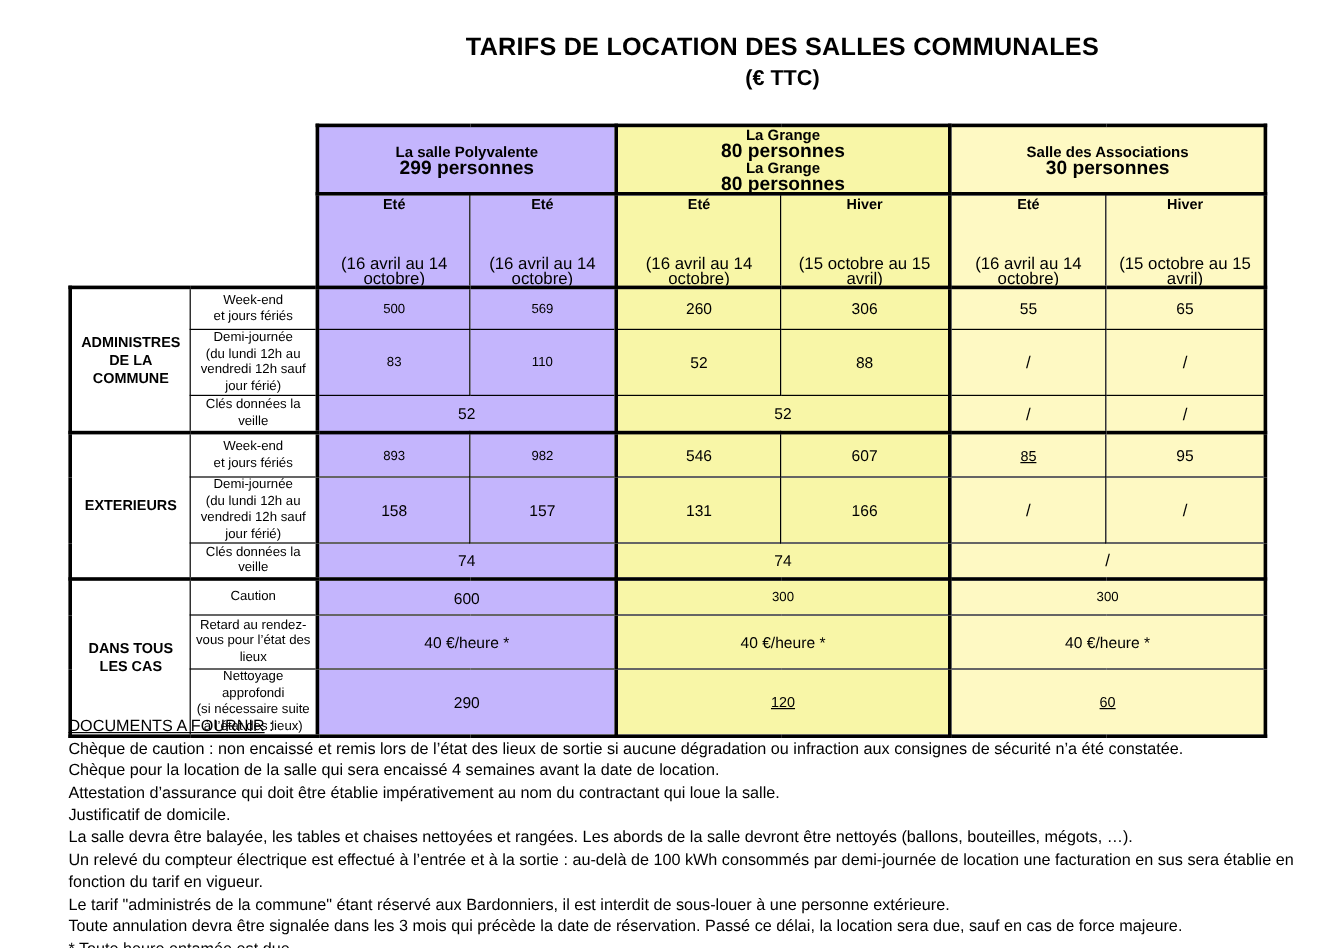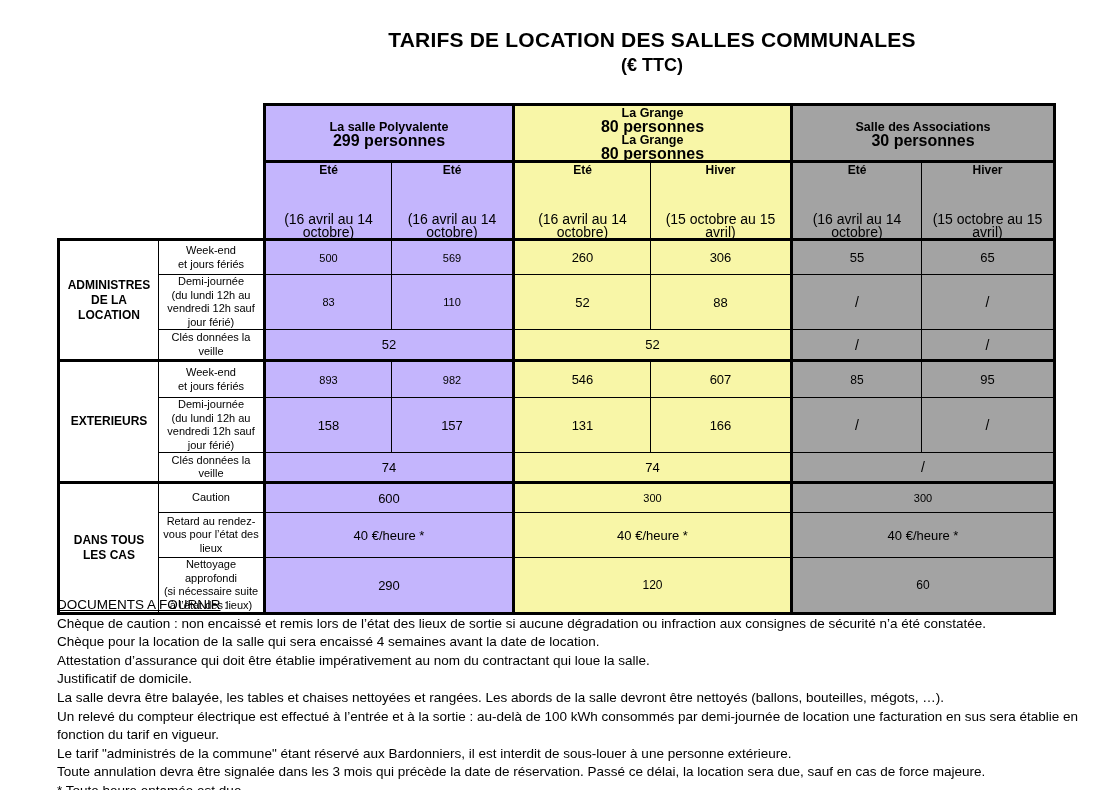--- a/index.html
+++ b/index.html
@@ -9,33 +9,33 @@
   }
   .title-wrap{position:absolute;left:257px;top:28px;width:790px;text-align:center;}
   .title{font-size:21px;font-weight:bold;letter-spacing:.2px;}
   .subtitle{font-size:18px;font-weight:bold;margin-top:3px;}
 
   table.tarifs{position:absolute;left:57px;top:103px;border-collapse:collapse;table-layout:fixed;}
   td{border:1.5px solid #000;padding:0 3px;text-align:center;vertical-align:middle;font-size:13px;overflow:hidden;}
   td.blank{border:none;background:#fff;}
   .bg-o{background:#c4b5fd;}
   .bg-y{background:#F8F6A7;}
-  .bg-g{background:#a3a3a3;}
+  .bg-g{background:#fef9c3;}
   .bl3{border-left-width:3px;}
   .br3{border-right-width:3px;}
   .bt3{border-top-width:3px;}
   .bb3{border-bottom-width:3px;}
   .group-name{font-weight:bold;font-size:12.5px;line-height:14px;display:block;}
   .group-cap{font-size:16px;line-height:13px;display:block;font-weight:bold;}
   .season-name{font-weight:bold;font-size:12px;line-height:14px;display:block;}
   .season-dates{font-size:14px;line-height:12.5px;display:block;margin-top:36px;}
   .section-cell{font-weight:bold;font-size:12px;line-height:15px;background:#fff;}
   .label-cell{font-size:11px;line-height:13.5px;background:#fff;padding:0 2px;}
   .sm{font-size:11px;}
-  .md{font-size:12px;}
+  .md{font-size:12px;text-decoration:underline;}
   .slash{font-size:14px;}
   .blk{display:block;}
   .u{text-decoration-color:#4472c4;text-decoration-thickness:1px;text-underline-offset:1.5px;}
   .footer{position:absolute;left:57px;top:596px;width:1048px;font-size:13.5px;line-height:18.6px;}
   .fu{text-decoration:underline;}
 </style>
 </head>
 <body>
 
 <div class="title-wrap">
@@ -96,21 +96,21 @@
       <span class="season-name">Eté</span>
       <span class="season-dates">(16 avril au 14 octobre)</span>
     </td>
     <td class="bg-g br3 bb3">
       <span class="season-name">Hiver</span>
       <span class="season-dates">(15 octobre au 15 avril)</span>
     </td>
   </tr>
 
   <tr style="height:35px">
-    <td class="section-cell bl3 bt3 bb3" rowspan="3">ADMINISTRES DE LA LOCATION</td>
+    <td class="section-cell bl3 bt3 bb3" rowspan="3">ADMINISTRES DE LA COMMUNE</td>
     <td class="label-cell bt3">
       <span class="blk">Week-end</span>
       <span class="blk"><span class="u">et</span><span> jours fériés</span></span>
     </td>
     <td class="bg-o bl3 sm">500</td>
     <td class="bg-o br3 sm">569</td>
     <td class="bg-y bl3">260</td>
     <td class="bg-y br3">306</td>
     <td class="bg-g bl3">55</td>
     <td class="bg-g br3">65</td>

